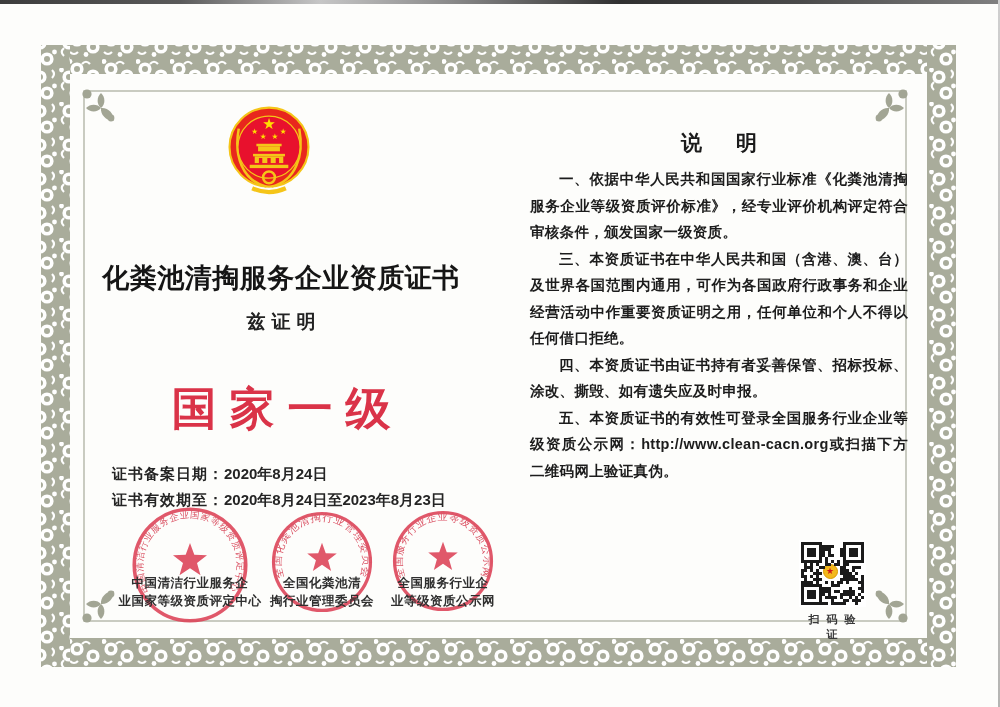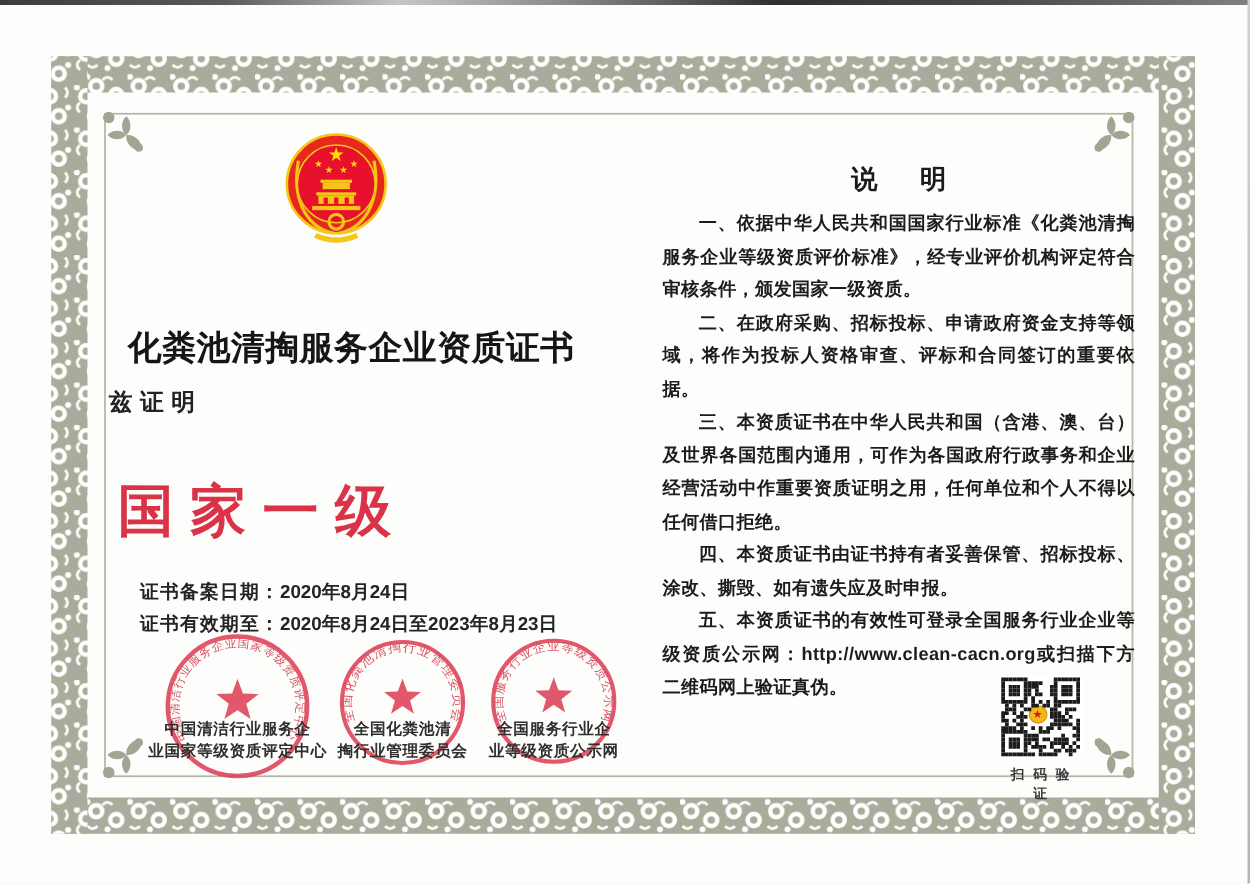--- a/index.html
+++ b/index.html
@@ -6,23 +6,23 @@
   body{font-family:"Liberation Sans","DejaVu Sans",sans-serif;background:#e9e9e7;}
   .page{position:relative;width:1000px;height:707px;background:#fdfdfb;overflow:hidden;}
   .abs{position:absolute;}
   .scan-edge-top{left:0;top:0;width:100%;height:4px;
     background:linear-gradient(90deg,#3c3c3c 0%,#5a5a5a 18%,#c6c6c6 32%,#8a8a8a 45%,#303030 62%,#4a4a4a 80%,#808080 100%);}
   .scan-edge-right{right:0;top:0;width:2px;height:100%;background:linear-gradient(#cfcfcf,#b5b5b3);}
   .deco-layer{left:0;top:0;width:1000px;height:707px;pointer-events:none;}
   .emblem{left:227px;top:103px;}
   .title1{left:81px;top:231px;width:400px;text-align:center;font-size:26px;font-weight:bold;letter-spacing:1px;color:#151515;}
   .title2{left:81px;top:260px;width:400px;text-align:center;font-size:27px;font-weight:bold;letter-spacing:0.5px;color:#151515;}
-  .certify{left:81px;top:309px;width:400px;text-align:left;font-size:19px;font-weight:600;letter-spacing:6px;padding-left:6px;box-sizing:border-box;color:#222;}
+  .certify{left:81px;top:309px;width:400px;text-align:center;font-size:19px;font-weight:600;letter-spacing:6px;padding-left:6px;box-sizing:border-box;color:#222;}
   .company{left:81px;top:338px;width:400px;text-align:center;font-size:24px;font-weight:500;letter-spacing:2px;color:#1a1a1a;}
-  .grade{left:81px;top:379px;width:400px;font-family:"Liberation Serif","DejaVu Serif",serif;
+  .grade{left:81px;top:379px;width:400px;text-align:center;font-family:"Liberation Serif","DejaVu Serif",serif;
          font-size:45px;font-weight:bold;letter-spacing:13px;padding-left:13px;box-sizing:border-box;color:#da3348;}
   .dates{left:112px;top:461px;font-size:15px;font-weight:700;color:#242424;line-height:26px;}
   .dates .lbl{letter-spacing:1px;}
 
   
   .serial{left:500px;top:95px;width:375px;text-align:right;font-size:14px;font-weight:700;color:#2b2b2b;}
   .serial .num{font-size:15px;color:#e8394a;letter-spacing:0.5px;}
   .notes-head{left:530px;top:129px;width:378px;text-align:center;font-size:21px;font-weight:bold;
               letter-spacing:34px;padding-left:34px;box-sizing:border-box;color:#1b1b1b;}
   .notes-body{left:530px;top:166px;width:378px;}
@@ -124,21 +124,20 @@
   <div class="abs certify">兹证明</div>
   <div class="abs grade">国家一级</div>
   <div class="abs dates">
     <div><span class="lbl">证书备案日期：</span><span>2020年8月24日</span></div>
     <div><span class="lbl">证书有效期至：</span><span>2020年8月24日至2023年8月23日</span></div>
   </div>
 
   <div class="abs notes-head">说明</div>
   <div class="abs notes-body">
     <p>一、依据中华人民共和国国家行业标准《化粪池清掏服务企业等级资质评价标准》，经专业评价机构评定符合审核条件，颁发国家一级资质。</p>
-    <p>二、在政府采购、招标投标、申请政府资金支持等领域，将作为投标人资格审查、评标和合同签订的重要依据。</p>
     <p>三、本资质证书在中华人民共和国（含港、澳、台）及世界各国范围内通用，可作为各国政府行政事务和企业经营活动中作重要资质证明之用，任何单位和个人不得以任何借口拒绝。</p>
     <p>四、本资质证书由证书持有者妥善保管、招标投标、涂改、撕毁、如有遗失应及时申报。</p>
     <p>五、本资质证书的有效性可登录全国服务行业企业等级资质公示网：http://www.clean-cacn.org或扫描下方二维码网上验证真伪。</p>
   </div>
 
   <svg class="abs stamp" style="left:129px;top:504px;" width="122" height="122" viewBox="0 0 116 116">
     <defs>
         <path id="arc1" d="M19 80.5 A45 45 0 1 1 97 80.5" fill="none"></path>
       </defs>
     <circle cx="58" cy="58" r="53" fill="none" stroke="#dd4257" stroke-width="3.4"></circle>

